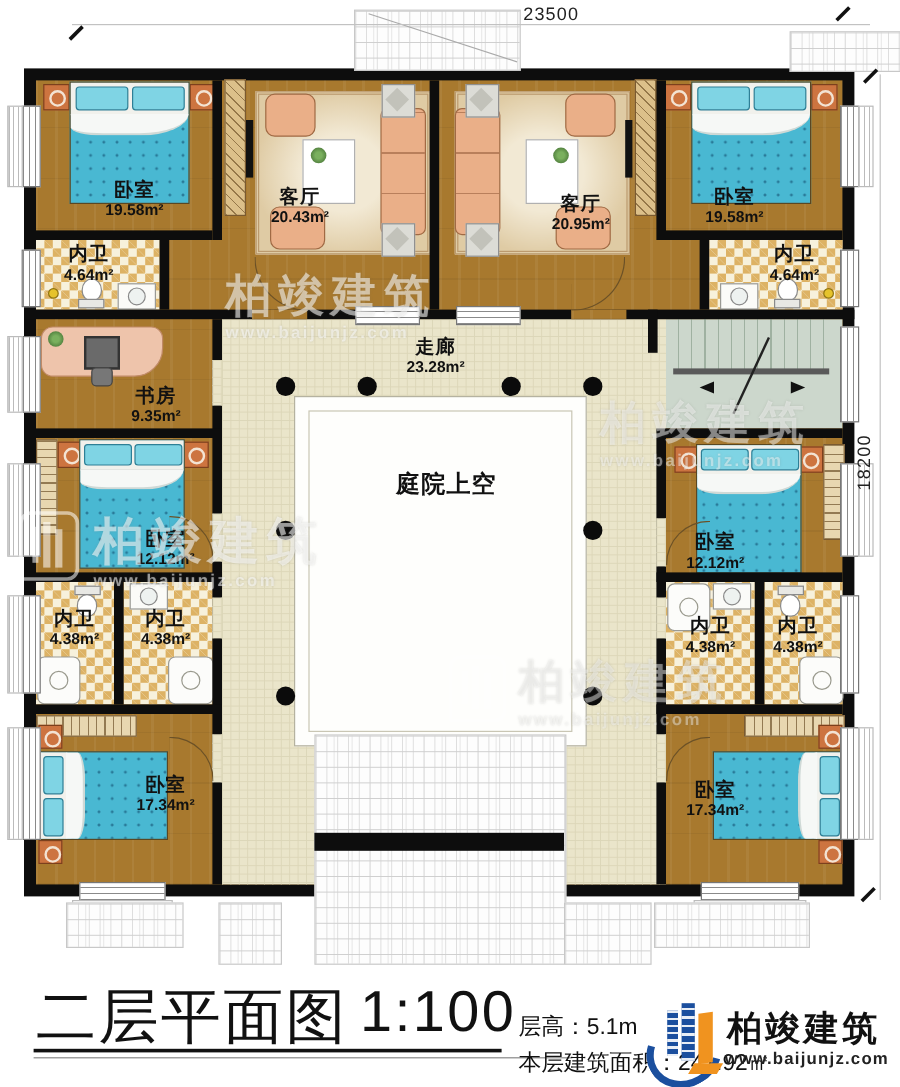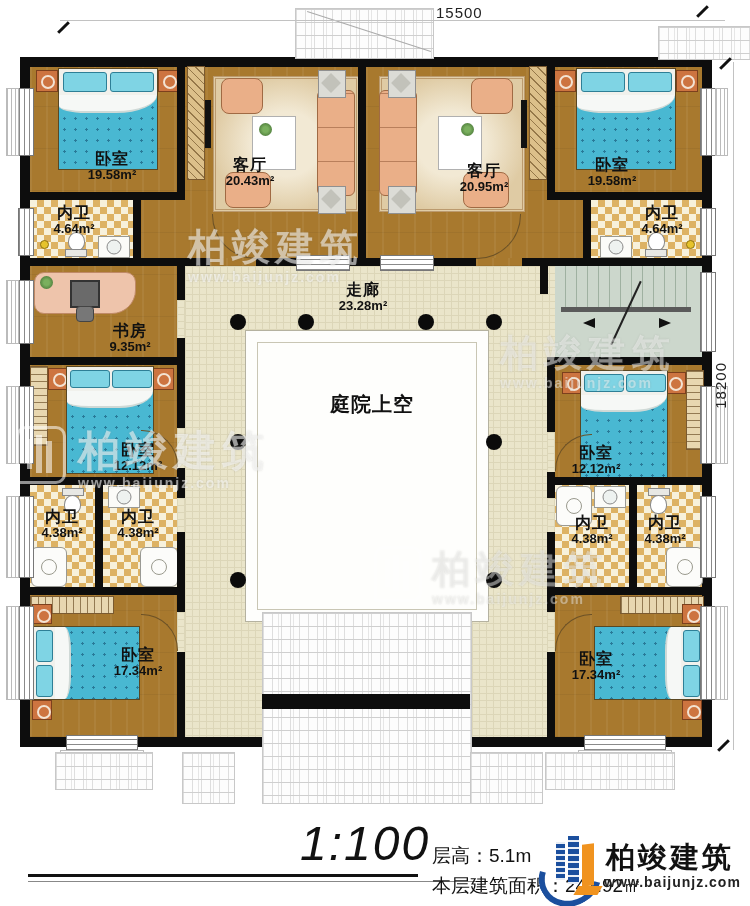--- a/index.html
+++ b/index.html
@@ -70,21 +70,21 @@
       text-shadow:0 0 2px rgba(120,120,110,.25);}
   .wm .big{font-size:38px;font-weight:bold;letter-spacing:6px;}
   .wm .url{font-size:14px;font-weight:bold;letter-spacing:2px;margin-top:4px;}
   .wm-glyph{position:absolute;border:3px solid rgba(255,255,255,.55);border-radius:10px 10px 10px 2px;}
   .wm-glyph i{position:absolute;background:rgba(255,255,255,.55);}
   .dimline{position:absolute;background:#c2c2c2;}
   .tick{position:absolute;width:15px;height:3px;background:#111;transform:rotate(-45deg);}
   .dimtext{position:absolute;font-size:15px;color:#222;letter-spacing:1px;}
   .titleblk{position:absolute;color:#111;}
   .t-main{font-size:50px;letter-spacing:2px;font-family:"Liberation Sans","DejaVu Sans",sans-serif;}
-  .t-scale{font-size:48px;letter-spacing:2px;font-style:italic;}
+  .t-scale{font-size:48px;letter-spacing:2px;}
   .t-info{font-size:19px;}
   .brandname{font-size:29px;font-weight:bold;letter-spacing:3px;color:#111;}
   .brandurl{font-size:14px;font-weight:bold;letter-spacing:1px;color:#222;}
   .treads{position:absolute;background-image:repeating-linear-gradient(90deg,#9fb1a1 0 1px,transparent 1px 11px);}
 </style>
 </head>
 <body>
 
 <div class="screen">
 
@@ -391,26 +391,27 @@
         <i style="left:16px;top:6px;width:6px;height:36px;background:rgba(255,255,255,.4);"></i>
         <i style="left:26px;top:12px;width:6px;height:30px;background:rgba(255,255,255,.4);"></i>
     </div>
     <div class="big">柏竣建筑</div>
     <div class="url">www.baijunjz.com</div>
   </div>
 
   <div class="dimline" style="left:60px;top:20px;width:665px;height:1px;"></div>
   <div class="tick" style="left:56px;top:26px;"></div>
   <div class="tick" style="left:695px;top:10px;"></div>
-  <div class="dimtext" style="left:436px;top:4px;">15500</div>
+  <div class="dimtext" style="left:436px;top:4px;">23500</div>
   <div class="dimline" style="left:733px;top:62px;width:1px;height:688px;"></div>
   <div class="tick" style="left:718px;top:62px;"></div>
   <div class="tick" style="left:716px;top:744px;"></div>
   <div class="dimtext" style="left:712px;top:362px;writing-mode:vertical-rl;transform:rotate(180deg);">18200</div>
 
+  <div class="titleblk t-main" style="left:30px;top:814px;">二层平面图</div>
   <div class="titleblk t-scale" style="left:300px;top:816px;">1:100</div>
   <div class="abs" style="left:28px;top:874px;width:390px;height:3px;background:#111;"></div>
   <div class="abs" style="left:28px;top:881px;width:448px;height:1px;background:#888;"></div>
   <div class="titleblk t-info" style="left:432px;top:843px;">层高：5.1m</div>
   <div class="titleblk t-info" style="left:432px;top:873px;">本层建筑面积：241.92㎡</div>
 
   <div class="abs" style="left:540px;top:832px;width:210px;height:70px;">
     <div class="abs" style="left:0;top:2px;width:64px;height:66px;">
       <div class="abs" style="left:-2px;top:14px;width:52px;height:46px;border:6px solid #1b4f9e;border-radius:50%;border-top-color:transparent;border-right-color:transparent;transform:rotate(-30deg);"></div>
       <div class="abs" style="left:16px;top:8px;width:9px;height:38px;background:#1b4f9e;background-image:repeating-linear-gradient(0deg,rgba(255,255,255,.9) 0 2px,transparent 2px 6px);"></div>

